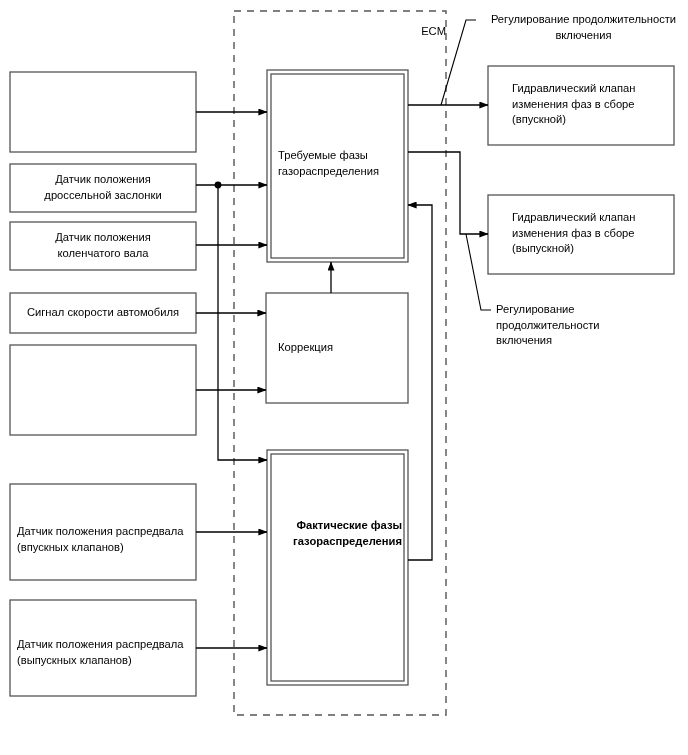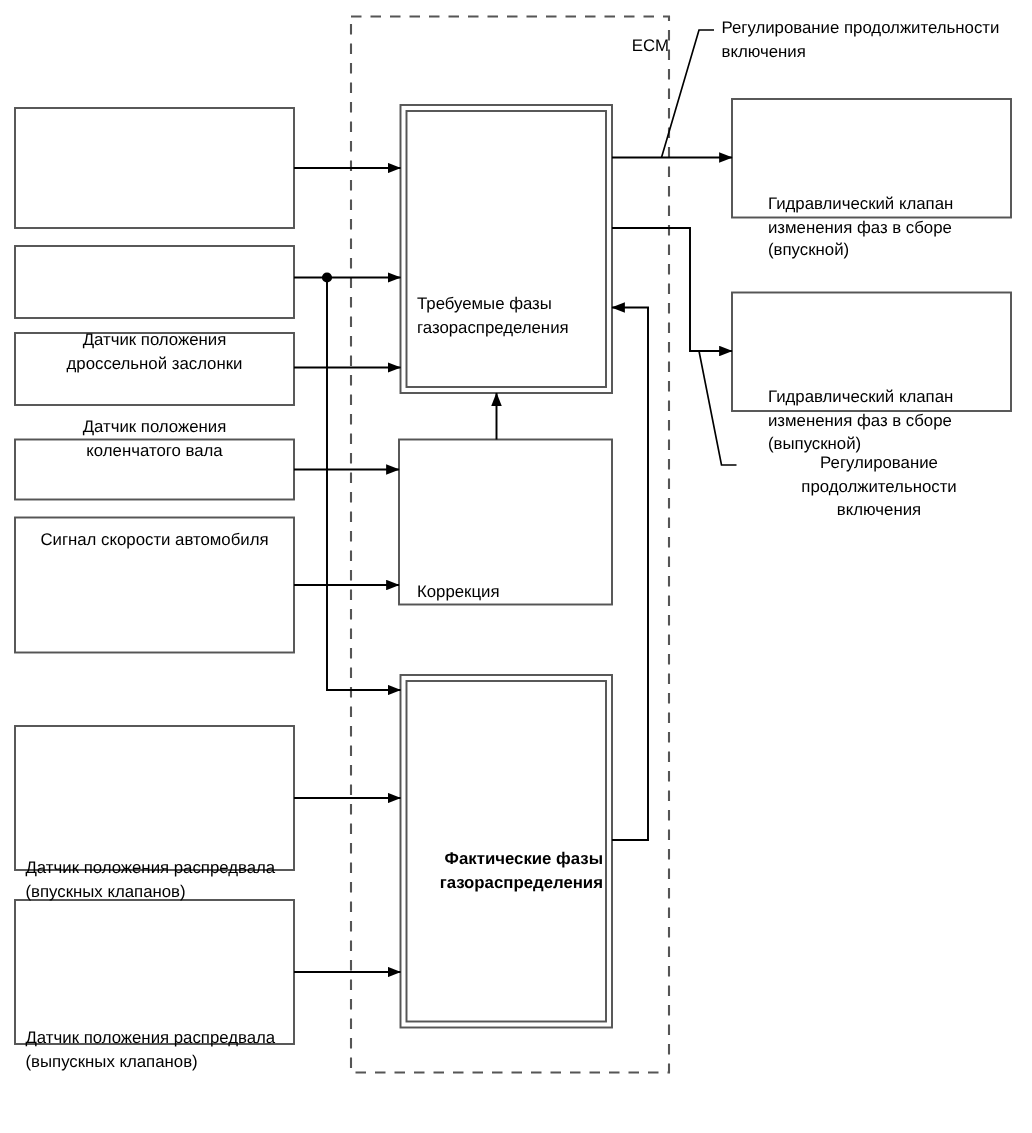--- a/index.html
+++ b/index.html
@@ -27,21 +27,20 @@
     width: 688px;
     height: 755px;
   }
   .box-label {
     position: absolute;
     font-size: 11.2px;
     line-height: 15.5px;
     color: #000;
     white-space: pre-line;
     pointer-events: none;
-    margin-top: 48px;
   }
   .ecm-title {
     position: absolute;
     font-size: 11.2px;
     line-height: 14px;
     color: #000;
     text-align: right;
   }
   .callout-label {
     position: absolute;
@@ -144,20 +143,20 @@
 газораспределения</div>
 
   <div class="box-label" style="left:512px; top:81px; width:160px; text-align:left;">Гидравлический клапан
 изменения фаз в сборе
 (впускной)</div>
 
   <div class="box-label" style="left:512px; top:210px; width:160px; text-align:left;">Гидравлический клапан
 изменения фаз в сборе
 (выпускной)</div>
 
-  <div class="callout-label" style="left:481px; top:12px; width:205px; text-align:left;">Регулирование продолжительности
+  <div class="callout-label" style="left:481px; top:12px; width:205px; text-align:center;">Регулирование продолжительности
 включения</div>
 
-  <div class="callout-label" style="left:496px; top:302px; width:180px; text-align:center;">Регулирование
+  <div class="callout-label" style="left:496px; top:302px; width:180px; text-align:left;">Регулирование
 продолжительности
 включения</div>
 
 </div>
 
 </body></html>

